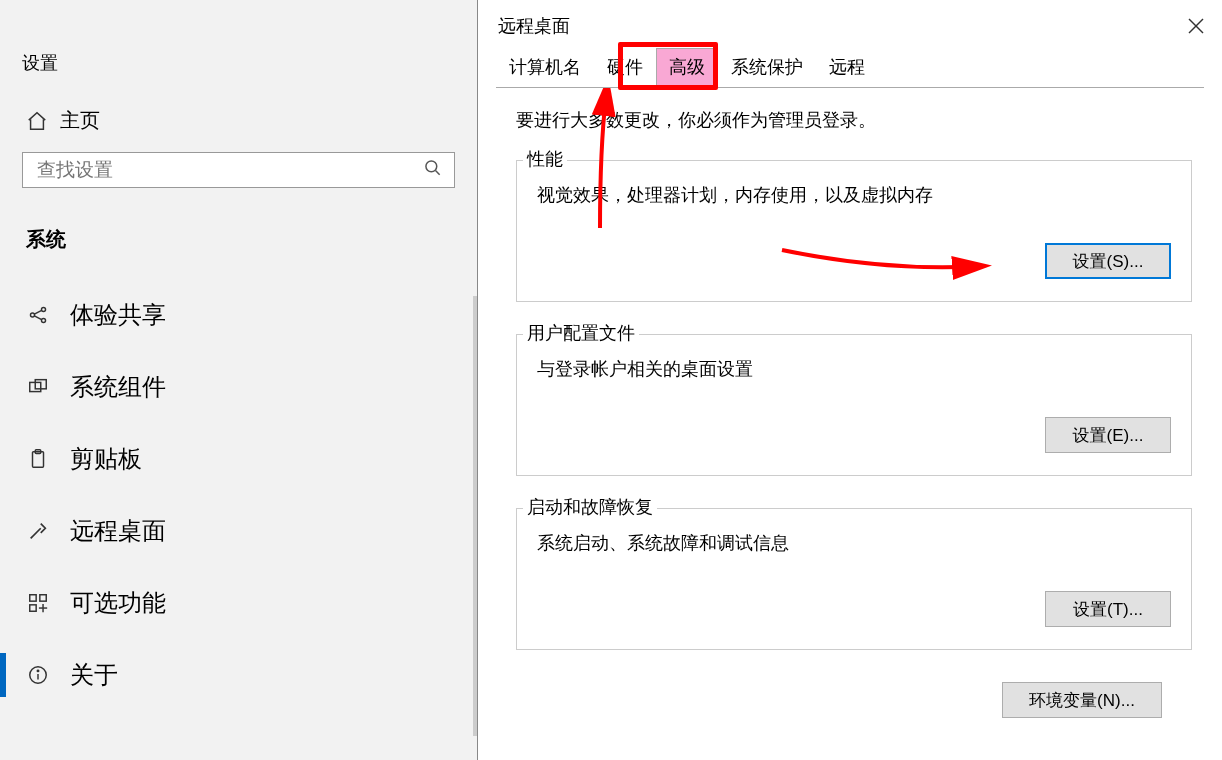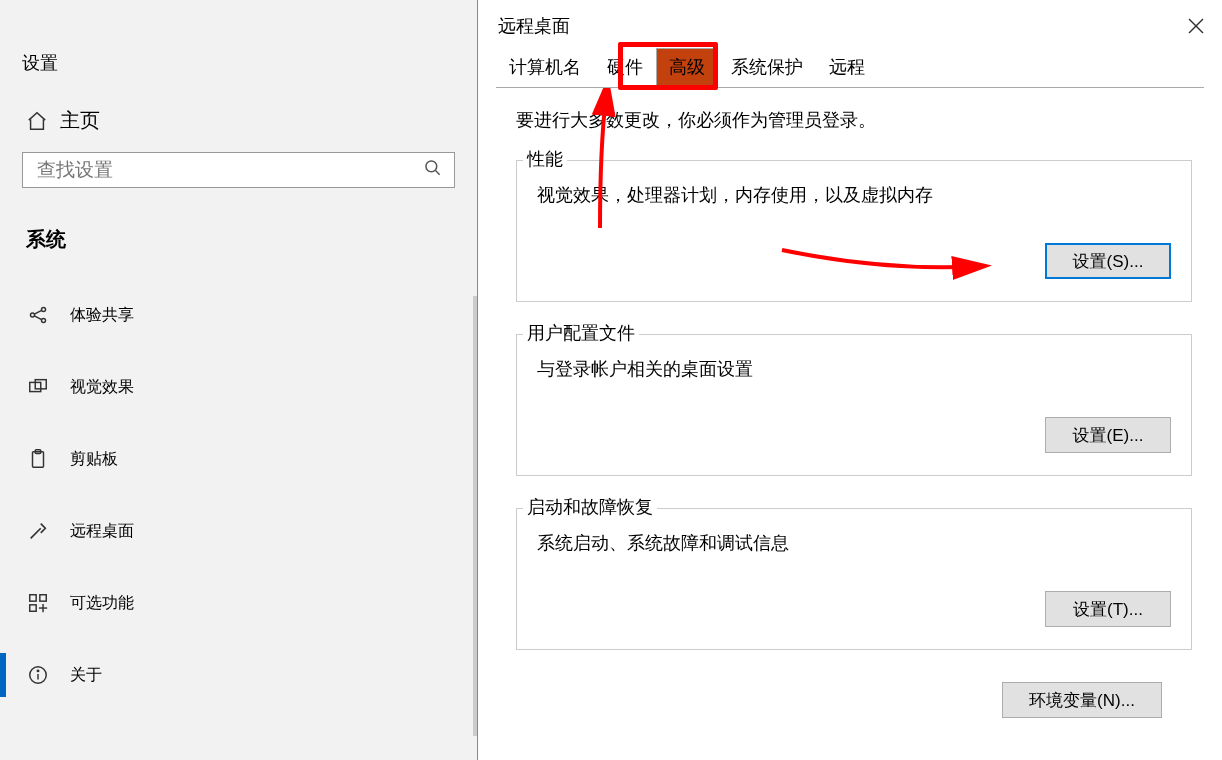--- a/index.html
+++ b/index.html
@@ -16,32 +16,32 @@
   .search-wrap { margin: 0 22px 28px; position: relative; }
   .search-wrap input {
     width: 100%; height: 36px; background: #fff; border: 1px solid #999;
     padding: 0 44px 0 14px; font-size: 19px; color: #666;
   }
   .search-wrap .search-icon { position: absolute; right: 12px; top: 50%; transform: translateY(-50%); color: #555; }
 
   .section-title { font-size: 20px; font-weight: 600; padding: 10px 26px 26px; }
   .nav-item { display: flex; align-items: center; gap: 20px; padding: 10px 26px; height: 72px; cursor: pointer; position: relative; }
   .nav-item .icon { width: 24px; height: 24px; display: flex; align-items: center; justify-content: center; }
-  .nav-item .label { font-size: 16px; }
+  .nav-item .label { font-size: 24px; }
   .nav-item.selected::before { content: ""; position: absolute; left: 0; top: 20%; bottom: 20%; width: 6px; background: #0067c0; }
 
   
   .dialog-pane { flex: 1; height: 100%; position: relative; background: #fff; }
   .titlebar { display: flex; align-items: center; justify-content: space-between; padding: 14px 14px 12px 20px; }
   .titlebar .title { font-size: 18px; }
   .titlebar .close { width: 24px; height: 24px; display: flex; align-items: center; justify-content: center; cursor: pointer; }
 
   .tabs { display: flex; align-items: flex-end; border-bottom: 1px solid #aaa; margin: 0 18px; height: 38px; position: relative; }
   .tab { padding: 6px 12px 8px; font-size: 18px; border: 1px solid transparent; border-bottom: 1px solid #aaa; margin-bottom: -1px; position: relative; cursor: pointer; }
-  .tab.active { border: 1px solid #aaa; border-bottom: 1px solid #fff; background: #c2410c; }
+  .tab.active { border: 1px solid #aaa; border-bottom: 1px solid #fff; background: #f9a8d4; }
   .tab-highlight-box { position: absolute; border: 5px solid #ff0000; border-radius: 2px; pointer-events: none; }
 
   .dialog-body { padding: 20px 30px 20px 38px; font-size: 18px; }
   .admin-note { margin-bottom: 28px; }
 
   .groupbox { border: 1px solid #ccc; position: relative; padding: 22px 20px 22px 20px; margin-bottom: 32px; }
   .groupbox .legend { position: absolute; top: -14px; left: 6px; background: #fff; padding: 0 4px; font-size: 18px; }
   .groupbox .desc { margin-bottom: 10px; }
   .groupbox .btn-row { display: flex; justify-content: flex-end; margin-top: 36px; }
   .win-btn { min-width: 126px; height: 36px; padding: 0 16px; background: #e1e1e1; border: 1px solid #adadad; font-size: 17px; cursor: pointer; }
@@ -96,21 +96,21 @@
       <span class="label">体验共享</span>
     </div>
 
     <div class="nav-item">
       <span class="icon">
         <svg width="22" height="22" viewBox="0 0 24 24" fill="none" stroke="#333" stroke-width="1.6">
           <rect x="3" y="7" width="12" height="10"></rect>
             <rect x="9" y="4" width="12" height="10"></rect>
         </svg>
       </span>
-      <span class="label">视觉效果</span>
+      <span class="label">系统组件</span>
     </div>
 
     <div class="nav-item">
       <span class="icon">
         <svg width="22" height="22" viewBox="0 0 24 24" fill="none" stroke="#333" stroke-width="1.6">
           <rect x="6" y="4" width="12" height="17" rx="1"></rect>
             <rect x="9" y="2" width="6" height="4" rx="1"></rect>
         </svg>
       </span>
       <span class="label">剪贴板</span>

